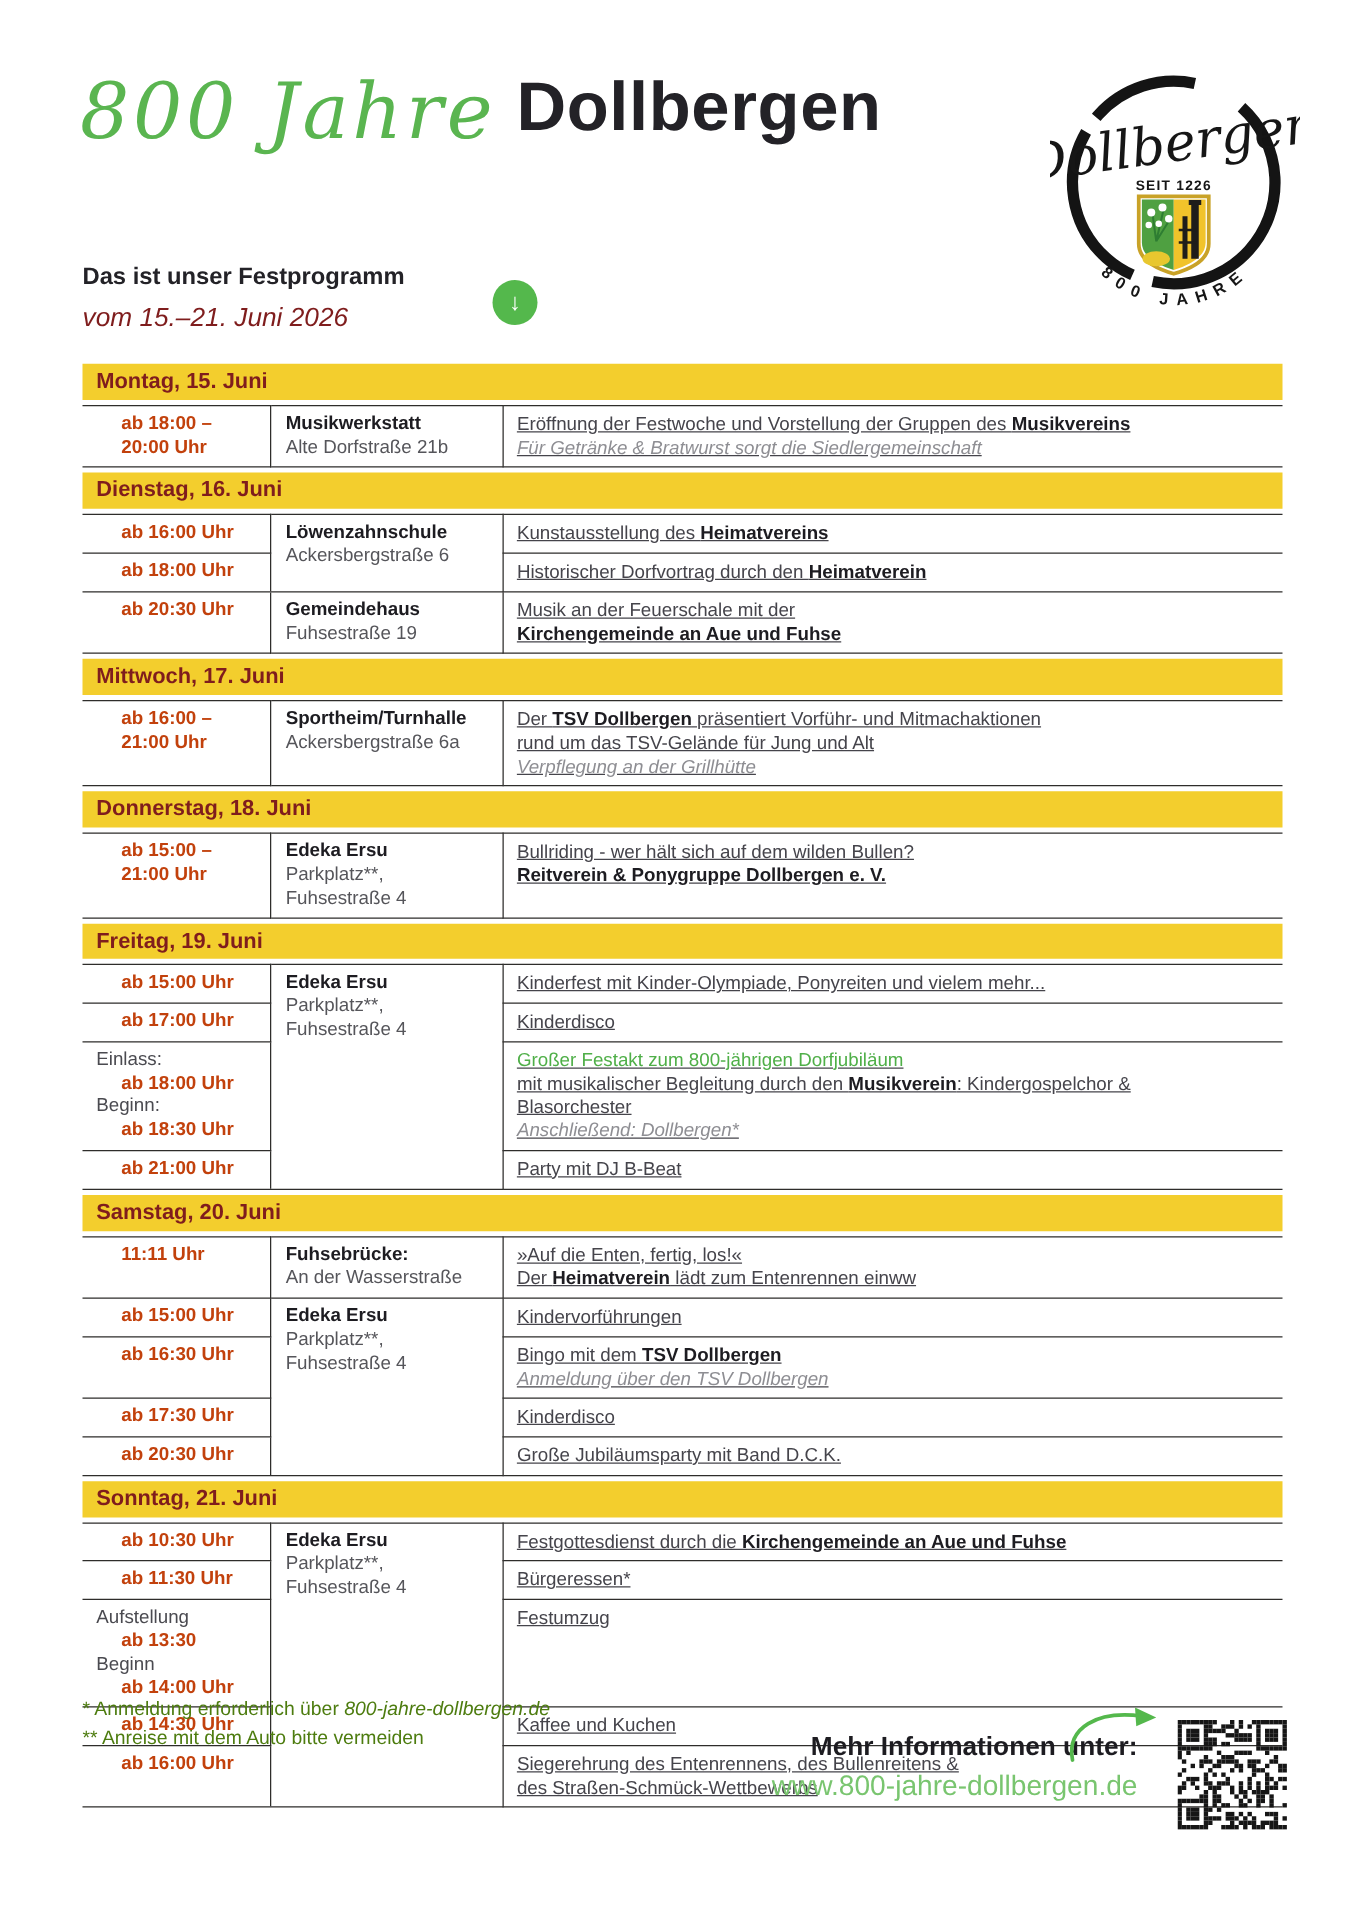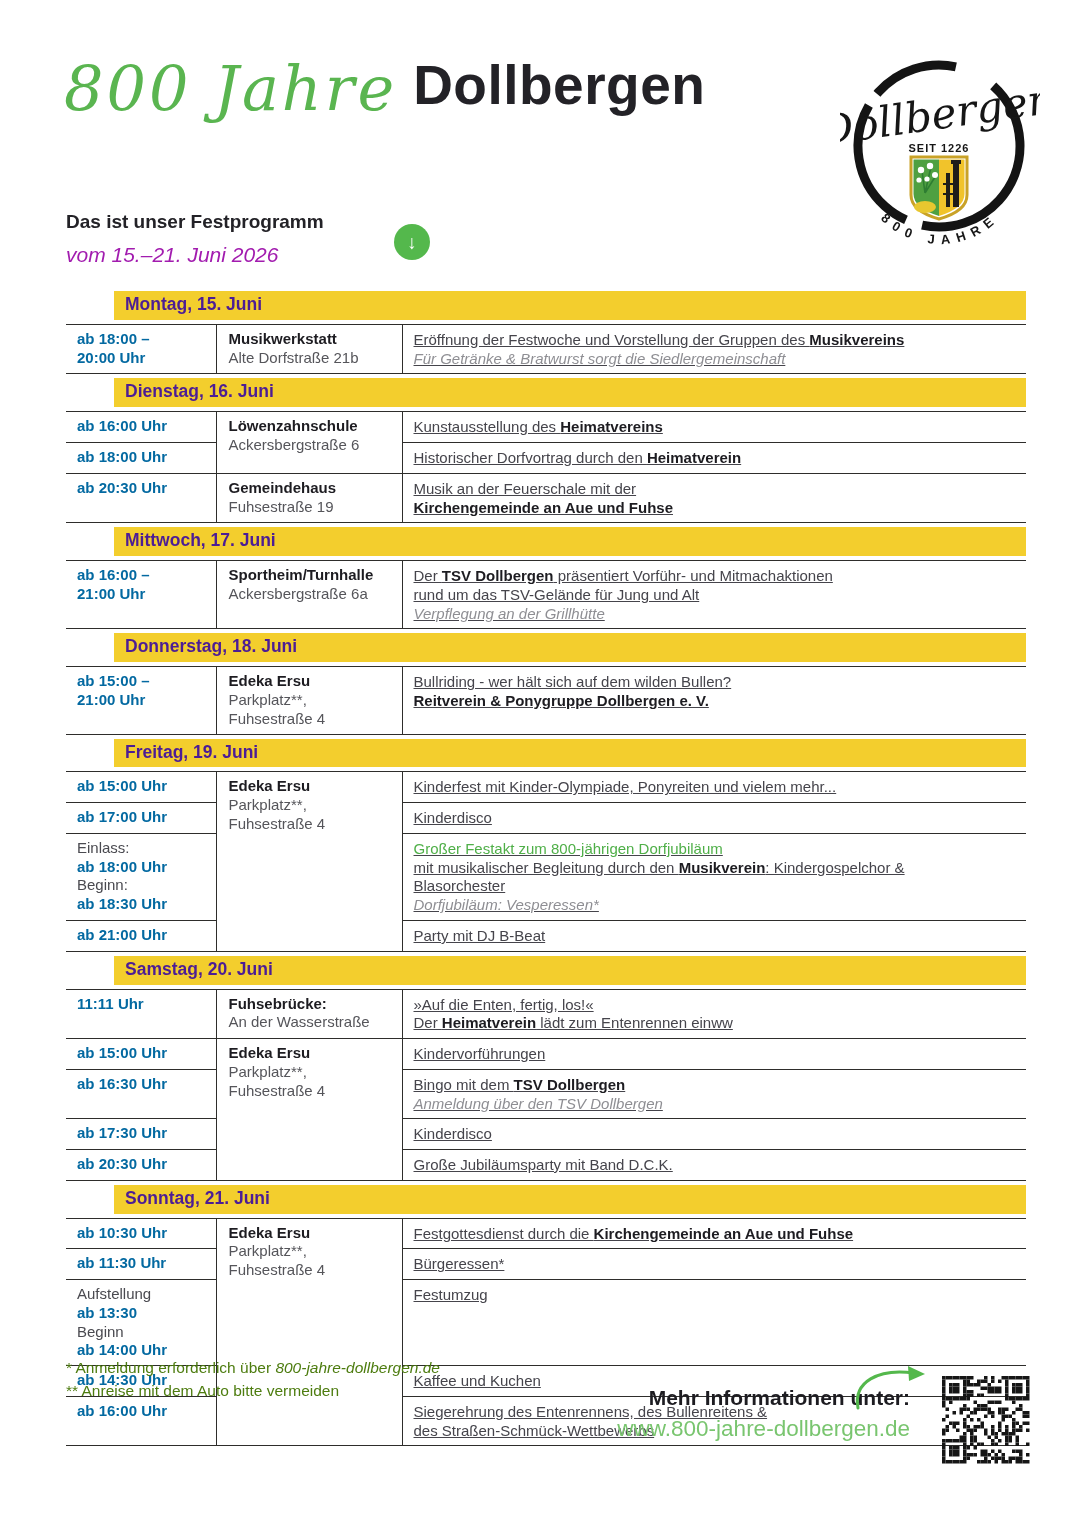--- a/index.html
+++ b/index.html
@@ -6,44 +6,44 @@
   body{width:1089px;height:1527px;background:#ffffff;position:relative;
        font-family:"Liberation Sans", sans-serif;color:#1d1c21;overflow:hidden;}
   .page{position:absolute;inset:0;}
 
   
   .title-row{position:absolute;left:64px;top:52px;white-space:nowrap;}
   .t-script{font-family:"DejaVu Serif", serif;font-style:italic;font-size:62px;
             color:#5ab550;letter-spacing:3px;margin-right:16px;}
   .t-main{font-size:55px;font-weight:bold;color:#232227;letter-spacing:0.5px;vertical-align:6px;}
   .subtitle{position:absolute;left:66px;top:211px;font-size:19px;font-weight:bold;color:#232227;}
-  .daterange{position:absolute;left:66px;top:243px;font-size:21px;font-style:italic;color:#a21caf;}
+  .daterange{position:absolute;left:66px;top:243px;font-size:21px;font-style:italic;color:#7f1d1d;}
   .down-btn{position:absolute;left:394px;top:224px;width:36px;height:36px;border-radius:50%;
             background:#54b84c;display:flex;align-items:center;justify-content:center;cursor:pointer;}
   .down-btn span{color:#fff;font-size:19px;font-weight:bold;line-height:1;}
 
   .logo{position:absolute;left:840px;top:55px;width:200px;height:190px;}
   .logo-script{font-family:"DejaVu Serif", serif;font-style:italic;font-size:42px;fill:#161616;}
   .logo-seit{font-size:11px;font-weight:bold;fill:#161616;letter-spacing:1px;}
   .logo-arc-text{font-size:13px;font-weight:bold;fill:#161616;letter-spacing:7px;}
 
   
   table.program{position:absolute;left:66px;top:287px;width:960px;border-collapse:collapse;
                 table-layout:fixed;}
   table.program td{vertical-align:top;font-size:15px;line-height:1.25;}
   td.c-time,td.c-loc,td.c-desc{border-top:1.5px solid #2e2d2b;border-bottom:1.5px solid #2e2d2b;}
   td.c-time{padding:5px 8px 5px 11px;border-right:1.5px solid #2e2d2b;}
   td.c-loc{padding:5px 8px 5px 12px;border-right:1.5px solid #2e2d2b;color:#55555a;}
   td.c-desc{padding:6px 10px 5px 11px;color:#45444b;text-decoration:underline;}
   td.day-cell{padding:4px 0;border:none;}
-  .day-bar{background:#f3ce2d;color:#4c1d95;font-size:17.5px;font-weight:bold;
-           padding:3px 11px 4px 11px;margin-left:48px;}
+  .day-bar{background:#f3ce2d;color:#7f1d1d;font-size:17.5px;font-weight:bold;
+           padding:3px 11px 4px 11px;}
   .c-time span{color:#4a4a50;}
   .sb{font-weight:bold;color:#1d1c21;}
-  .c-time .sb{color:#0369a1;}
+  .c-time .sb{color:#c2410c;margin-left:20px;}
   .sg{color:#4faf48;margin-top:36px;}
   .si{font-style:italic;color:#8e8e93;}
   .sit{font-style:italic;}
 
   
   .footnotes{position:absolute;left:66px;top:1356px;font-size:15.5px;color:#4d7c0f;line-height:1.5;}
   .info-block{position:absolute;left:520px;top:1386px;width:390px;text-align:right;}
   .info-label{font-size:21px;font-weight:bold;color:#1d1c21;}
   .info-url{font-size:22.5px;color:#79c56f;margin-top:6px;cursor:pointer;}
   .qr{position:absolute;left:942px;top:1376px;width:88px;height:88px;}
@@ -227,21 +227,21 @@
           <td class="c-time">
             <div><span>Einlass:</span></div>
             <div><span class="sb">ab 18:00 Uhr</span></div>
             <div><span>Beginn:</span></div>
             <div><span class="sb">ab 18:30 Uhr</span></div>
           </td>
           <td class="c-desc">
             <div><span class="sg">Großer Festakt zum 800-jährigen Dorfjubiläum</span></div>
             <div><span>mit musikalischer Begleitung durch den </span><span class="sb">Musikverein</span><span>: Kindergospelchor &amp;</span></div>
             <div><span>Blasorchester</span></div>
-            <div><span class="si">Dorfjubiläum: Vesperessen*</span></div>
+            <div><span class="si">Anschließend: Dollbergen*</span></div>
           </td>
         </tr>
         <tr>
           <td class="c-time">
             <div><span class="sb">ab 21:00 Uhr</span></div>
           </td>
           <td class="c-desc">
             <div><span>Party mit DJ B-Beat</span></div>
           </td>
         </tr>

